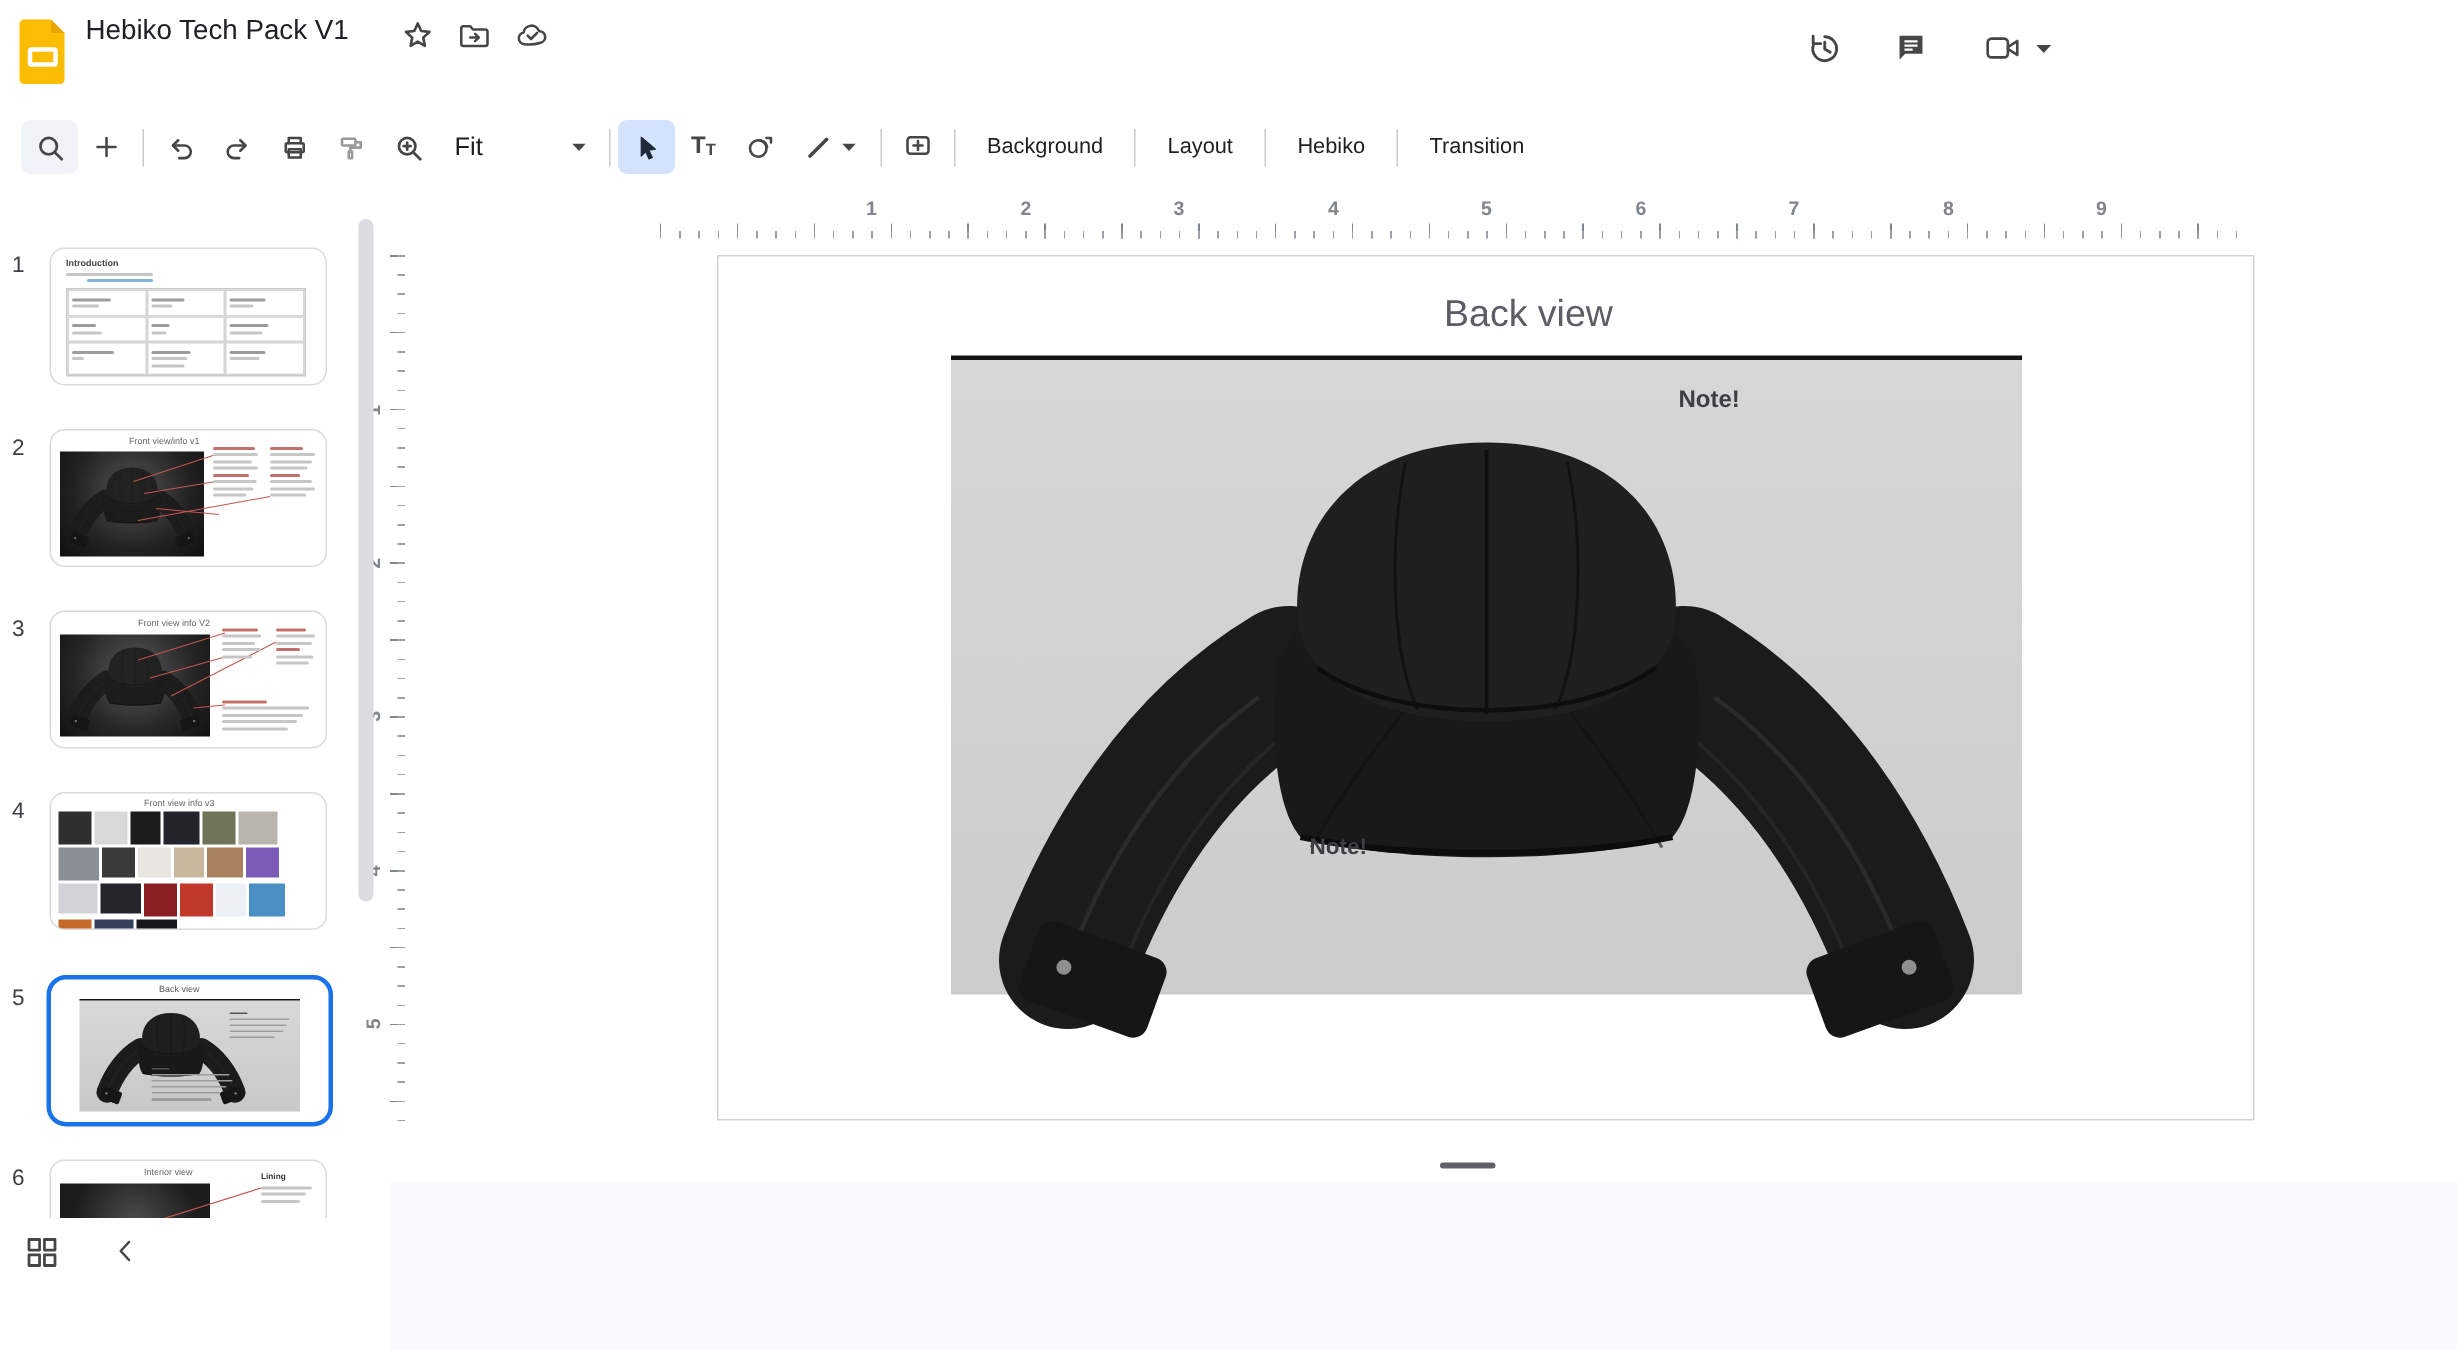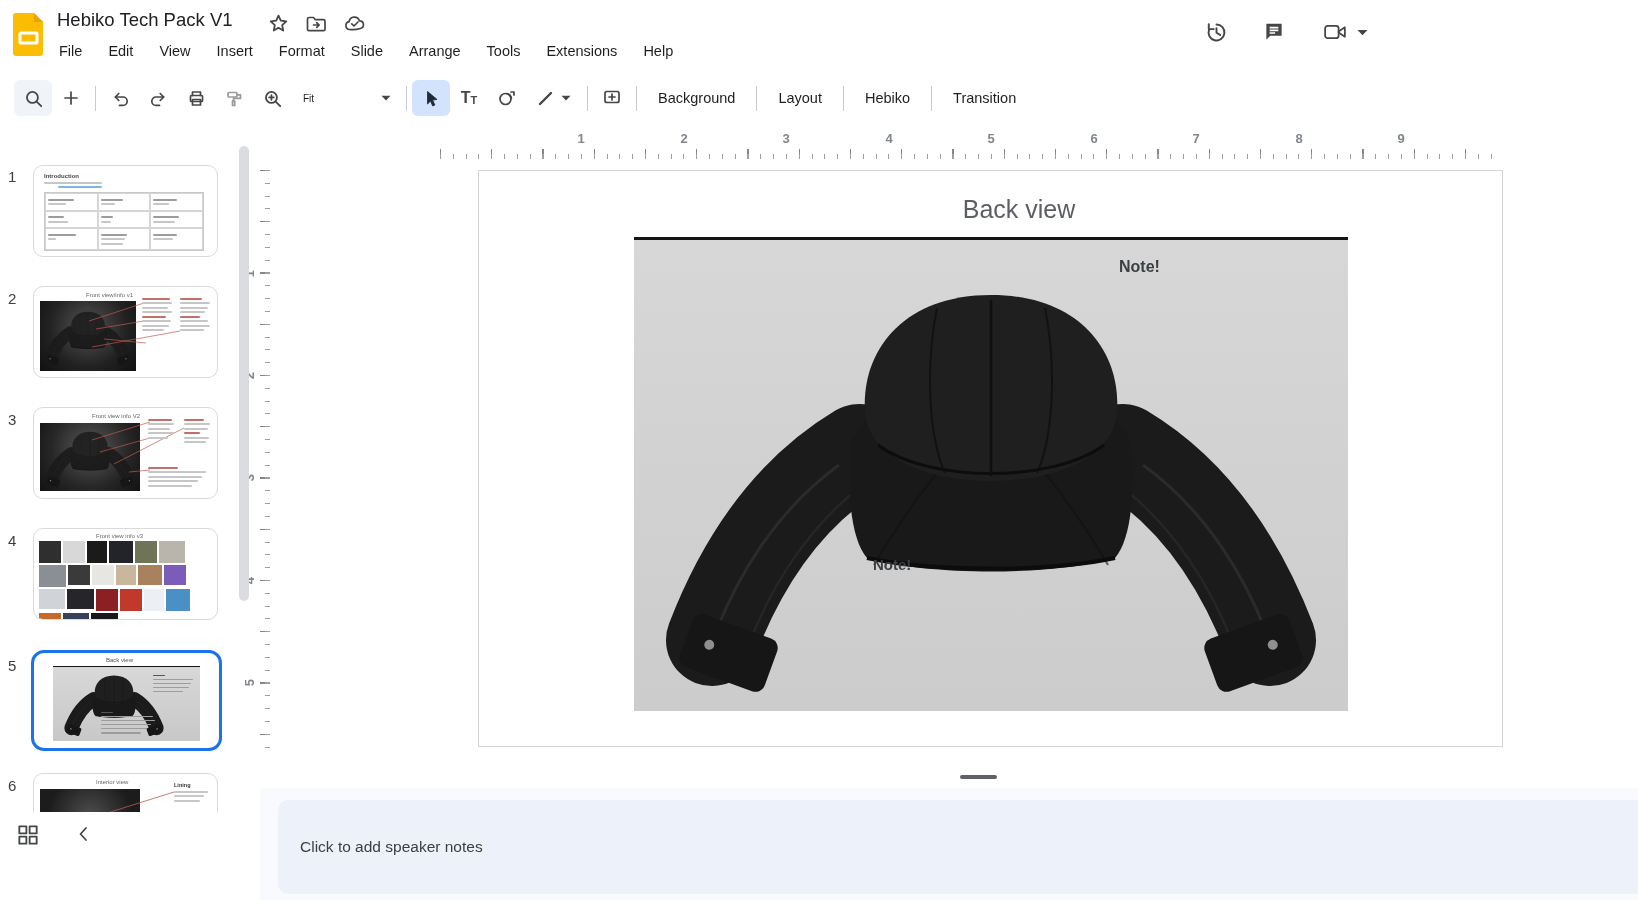--- a/index.html
+++ b/index.html
@@ -90,32 +90,20 @@
         </svg>
     </span>
     <span>
       <svg width="24" height="20" viewBox="0 0 24 20">
           <path class="ic" d="M6.5 15.5 a4 4 0 0 1 -.4 -7.9 a5.3 5.3 0 0 1 10.3 -.8 a3.9 3.9 0 0 1 1 7.7 a26 26 0 0 1 -10.9 1 Z"></path>
           <path class="ic" d="M8.8 9.8 l2.2 2.2 4 -4"></path>
         </svg>
     </span>
   </div>
 
-  <div class="abs flex" style="left:46px;top:39px">
-    <span class="menu-item">File</span>
-    <span class="menu-item">Edit</span>
-    <span class="menu-item">View</span>
-    <span class="menu-item">Insert</span>
-    <span class="menu-item">Format</span>
-    <span class="menu-item">Slide</span>
-    <span class="menu-item">Arrange</span>
-    <span class="menu-item">Tools</span>
-    <span class="menu-item">Extensions</span>
-    <span class="menu-item">Help</span>
-  </div>
 
   <div class="abs" style="left:1204px;top:20px">
     <svg width="25" height="25" viewBox="0 0 22 22">
         <path class="ic" d="M11 4 a7 7 0 1 1 -6.6 4.6"></path>
         <path class="ic" d="M4.2 3.6 v4.4 h4.4"></path>
         <path class="ic" d="M11 7.2 v4 l3.2 1.9"></path>
       </svg>
   </div>
   <div class="abs" style="left:1262px;top:20px">
     <svg width="24" height="24" viewBox="0 0 22 22">
@@ -178,21 +166,21 @@
         </svg>
     </div>
     <div class="icbtn">
       <svg width="19" height="19" viewBox="0 0 18 18">
           <circle class="ic" cx="8" cy="8" r="5.2"></circle>
           <path class="ic" d="M12 12 L16.3 16.3"></path>
           <path class="ic" d="M8 5.8 V10.2 M5.8 8 H10.2"></path>
         </svg>
     </div>
     <div class="flex" style="width:88px;height:36px;padding:0 10px 0 12px;justify-content:space-between">
-      <span style="font-size:10px">Fit</span>
+      <span style="font-size:17px">Fit</span>
       <svg width="10" height="6" viewBox="0 0 10 6">
           <path d="M0.5 0.8 L9.5 0.8 L5 5.6 Z" fill="#444746"></path>
         </svg>
     </div>
     <div class="tdiv"></div>
     <div class="icbtn" style="background:#d3e3fd">
       <svg width="19" height="19" viewBox="0 0 19 19">
           <path d="M5.5 2.5 L15 10.4 L10.6 11.1 L12.9 16 L10.7 17 L8.5 12.1 L5.5 15 Z" fill="#1f2937" stroke="#1f2937" stroke-width="0.8" stroke-linejoin="round"></path>
         </svg>
     </div>
@@ -455,34 +443,31 @@
         </svg>
     </div>
   </div>
 
   <div class="abs" style="left:478px;top:170px;width:1025px;height:577px;background:#fff;border:1px solid #d4d4d7;box-sizing:border-box">
 
     <div class="abs" style="left:340px;top:24px;width:400px;text-align:center;font-size:25px;color:#5b5e64">Back view</div>
 
     <div class="abs" style="left:155px;top:66px;width:714px;height:3px;background:#141414"></div>
 
-    <div class="abs" style="left:155px;top:69px;width:714px;height:471px;background:linear-gradient(#d7d7d7,#cccccc)">
+    <div class="abs" style="left:155px;top:69px;width:714px;height:423px;background:linear-gradient(#d7d7d7,#cccccc)">
       <svg width="714" height="471" viewBox="0 0 714 471">
           <use href="#jacket-back"></use>
         </svg>
 
       <div class="abs" style="left:485px;top:18px;width:230px">
         <div style="font-size:16px;font-weight:bold;color:#3c4043">Note!</div>
       </div>
 
       <div class="abs" style="left:239px;top:316px;width:270px">
         <div style="font-size:15px;font-weight:bold;color:#3c4043">Note!</div>
       </div>
     </div>
   </div>
 
   <div class="abs" style="left:260px;top:788px;width:1378px;height:112px;background:#f8fafd"></div>
   <div class="abs" style="left:960px;top:775px;width:37px;height:4px;background:#5f6368;border-radius:2px"></div>
-  <div class="abs flex" style="left:278px;top:800px;width:1360px;height:94px;background:#edf2fa;border-radius:10px 0 0 10px;padding-left:0">
-    <span style="font-size:15.5px;color:#3c4043;margin-left:22px">Click to add speaker notes</span>
-  </div>
 
 </div>
 
 </body></html>

